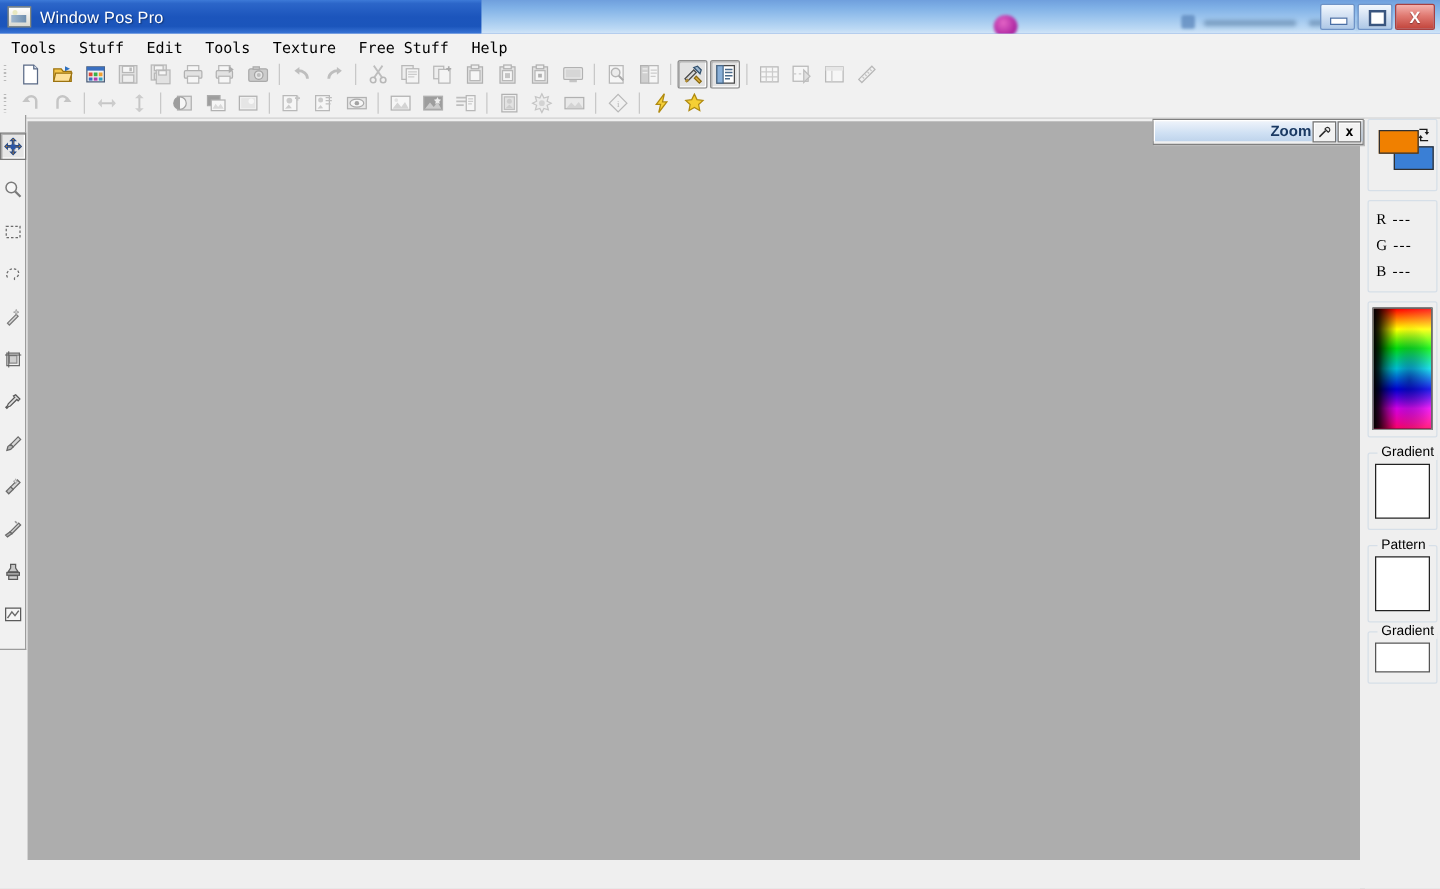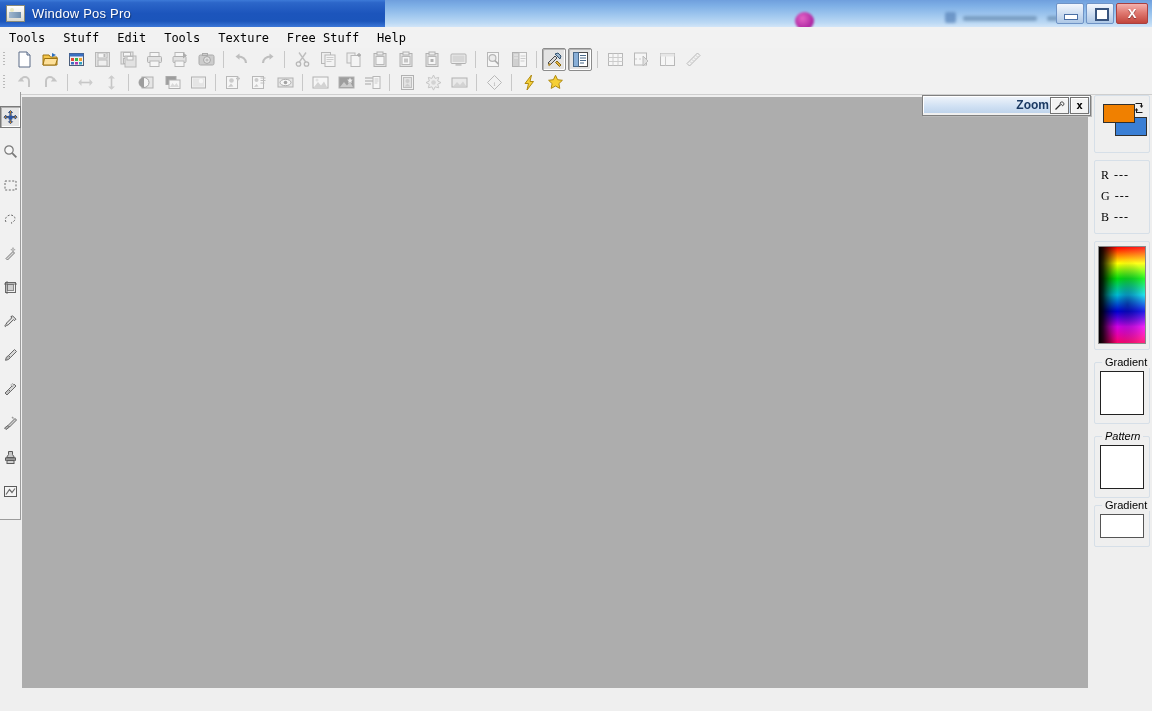--- a/index.html
+++ b/index.html
@@ -827,21 +827,21 @@
         <div class="spec-sat"></div>
         <div class="spec-ov"></div>
       </div>
     </div>
 
     <div class="rgroup" style="margin-top:12px;">
       <span class="rglabel">Gradient</span>
       <div class="chipbox" style="background: rgb(255, 255, 255);"></div>
     </div>
 
-    <div class="rgroup" style="margin-top:12px;font-style:italic;">
+    <div class="rgroup" style="margin-top:12px;">
       <span class="rglabel">Pattern</span>
       <div class="chipbox" style="background: rgb(255, 255, 255);"></div>
     </div>
 
     <div class="rgroup" style="margin-top:0;">
       <span class="rglabel">Gradient</span>
       <div class="chipbox flat" style="background: rgb(255, 255, 255);"></div>
     </div>
 
   </div>

